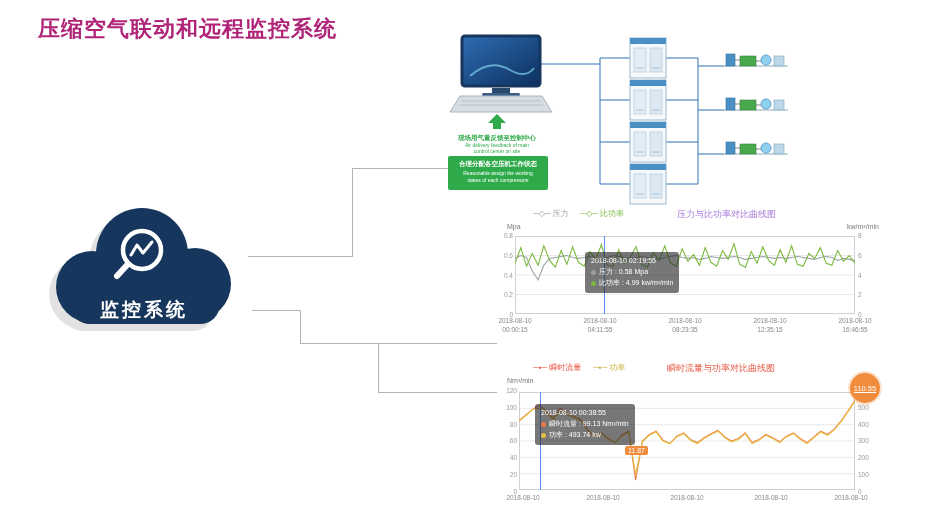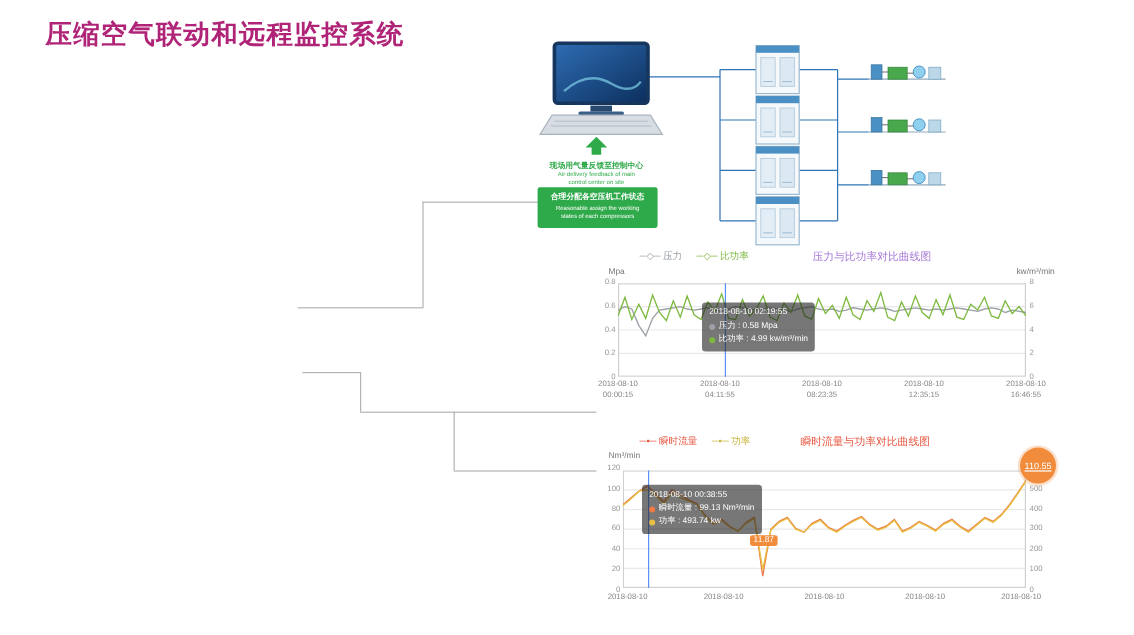--- a/index.html
+++ b/index.html
@@ -71,20 +71,42 @@
 
   <div class="cline" style="left:248px;top:256px;width:104px;height:1px"></div>
   <div class="cline" style="left:352px;top:168px;width:1px;height:89px"></div>
   <div class="cline" style="left:352px;top:168px;width:110px;height:1px"></div>
   <div class="cline" style="left:252px;top:310px;width:48px;height:1px"></div>
   <div class="cline" style="left:300px;top:310px;width:1px;height:33px"></div>
   <div class="cline" style="left:300px;top:343px;width:205px;height:1px"></div>
   <div class="cline" style="left:378px;top:343px;width:1px;height:49px"></div>
   <div class="cline" style="left:378px;top:392px;width:122px;height:1px"></div>
 
+  <div class="cloud-wrap">
+    <svg viewBox="0 0 225 155" width="225" height="155">
+      <g opacity="0.55" transform="translate(-7,7)">
+        <circle cx="62" cy="95" r="36" fill="#cccccc"></circle>
+        <circle cx="112" cy="62" r="46" fill="#cccccc"></circle>
+        <circle cx="165" cy="92" r="36" fill="#cccccc"></circle>
+        <rect x="40" y="92" width="150" height="40" rx="20" fill="#cccccc"></rect>
+      </g>
+      <g>
+        <circle cx="62" cy="95" r="36" fill="#17365d"></circle>
+        <circle cx="112" cy="62" r="46" fill="#17365d"></circle>
+        <circle cx="165" cy="92" r="36" fill="#17365d"></circle>
+        <rect x="40" y="92" width="150" height="40" rx="20" fill="#17365d"></rect>
+      </g>
+      <g>
+        <circle cx="112" cy="58" r="19" fill="#17365d" stroke="#ffffff" stroke-width="4.5"></circle>
+        <polyline points="101,63 107,53 113,61 122,50" fill="none" stroke="#ffffff" stroke-width="3" stroke-linecap="round" stroke-linejoin="round"></polyline>
+        <line x1="98" y1="72" x2="87" y2="84" stroke="#ffffff" stroke-width="6" stroke-linecap="round"></line>
+      </g>
+      <text x="114" y="124" text-anchor="middle" fill="#ffffff" font-size="19" font-weight="bold" letter-spacing="3">监控系统</text>
+    </svg>
+  </div>
 
   <div class="diagram-wrap">
     <svg viewBox="0 0 390 180">
       <defs>
         <linearGradient id="scr" x1="0" y1="0" x2="1" y2="1">
           <stop offset="0" stop-color="#2f6db3"></stop>
             <stop offset="1" stop-color="#0c2f5e"></stop>
         </linearGradient>
         <g id="comp">
           <rect x="0" y="0" width="36" height="40" fill="#f5f9fc" stroke="#9bb8cf" stroke-width="1"></rect>

